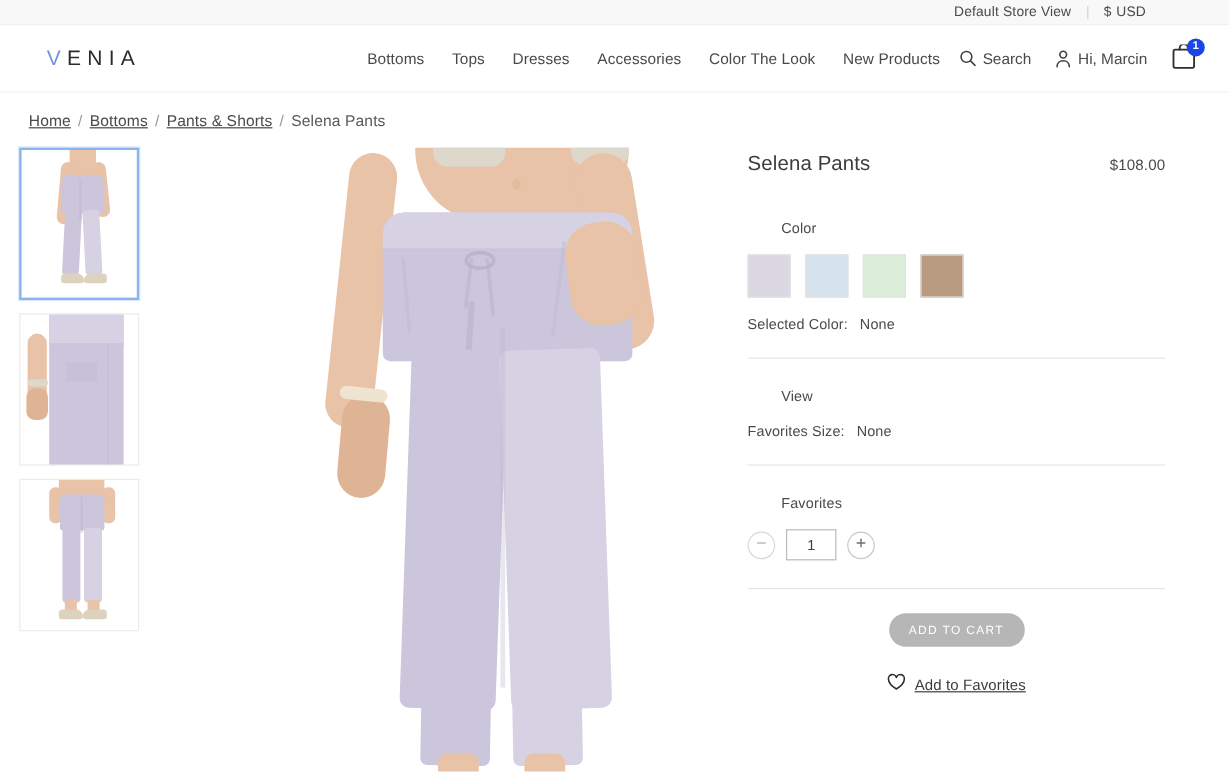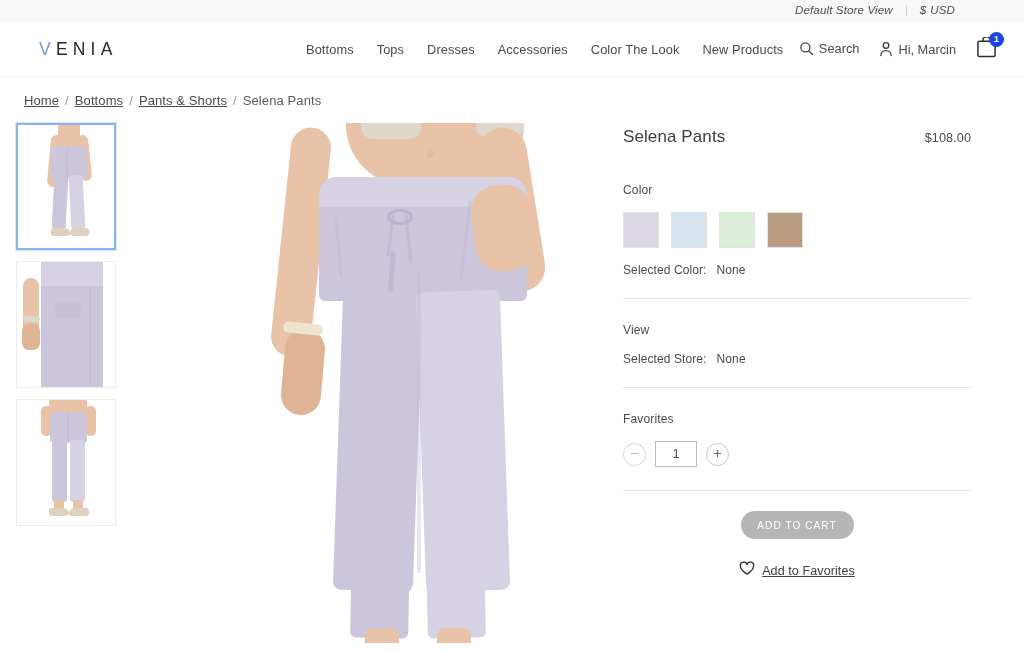--- a/index.html
+++ b/index.html
@@ -27,21 +27,20 @@
     padding-right: 56px;
     gap: 0px;
     border-bottom: 1px solid #f0f0f0;
   }
   .utility-item {
     font-size: 11.5px;
     color: #4a4a4a;
     letter-spacing: 0.15px;
     padding: 0 13px;
     line-height: 20px;
-    font-style: italic;
   }
   .utility-sep {
     width: 1px;
     height: 11px;
     background: #d3d3d3;
   }
   .utility-currency { display: flex; align-items: center; gap: 4px; }
 
   
   .header {
@@ -85,21 +84,21 @@
     position: absolute;
     right: 26px;
     top: 50%;
     transform: translateY(-50%);
     display: flex;
     align-items: center;
     gap: 20px;
   }
   .action {
     display: flex;
-    align-items: flex-end;
+    align-items: center;
     gap: 5px;
     font-size: 12.8px;
     color: #494949;
     cursor: pointer;
   }
   .icon-svg { display: block; }
 
   .cart-wrap { position: relative; width: 22px; height: 24px; cursor: pointer; }
   .cart-badge {
     position: absolute;
@@ -208,20 +207,21 @@
     color: #4a4a4a;
     letter-spacing: 0.1px;
   }
 
   .opt-block { padding-top: 36px; }
   .opt-label {
     font-size: 12px;
     color: #4a4a4a;
     letter-spacing: 0.15px;
     margin-bottom: 15px;
+    margin-left: 28px;
   }
 
   .swatches { display: flex; gap: 12px; }
   .swatch {
     width: 36px;
     height: 36px;
     border: 1px solid #e2e2e2;
     cursor: pointer;
   }
 
@@ -483,21 +483,21 @@
         <div class="selected-line">
           <span>Selected Color:</span>
           <span class="val">None</span>
         </div>
         <div class="divider"></div>
       </div>
 
       <div class="opt-block" style="padding-top:24px;">
         <div class="opt-label">View</div>
         <div class="selected-line">
-          <span>Selected Store:</span>
+          <span>Favorites Size:</span>
           <span class="val">None</span>
         </div>
         <div class="divider"></div>
       </div>
 
       <div class="opt-block" style="padding-top:24px;">
         <div class="opt-label">Favorites</div>
         <div class="qty-row">
           <div class="qty-btn dim">
             <span>

